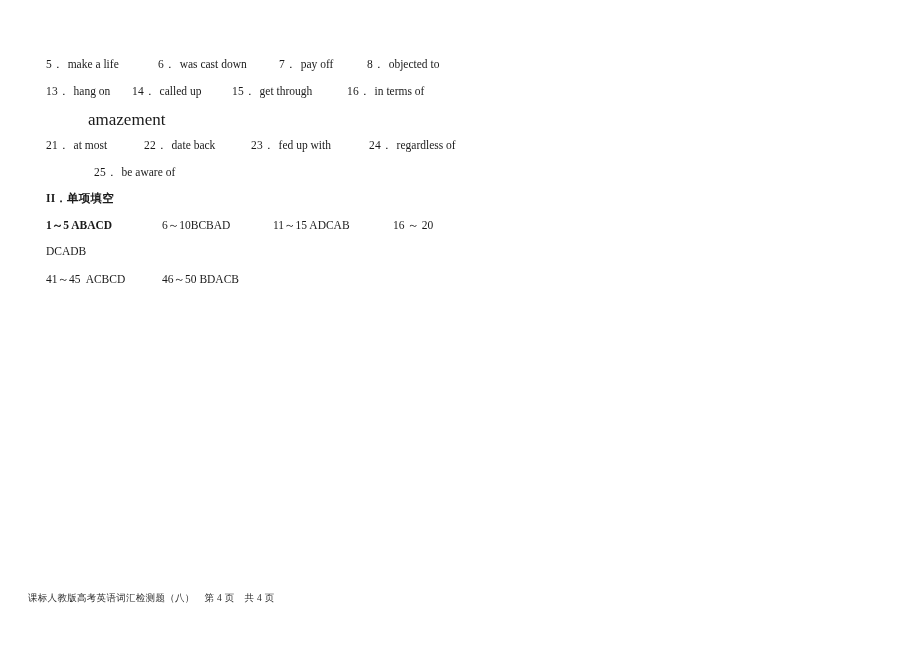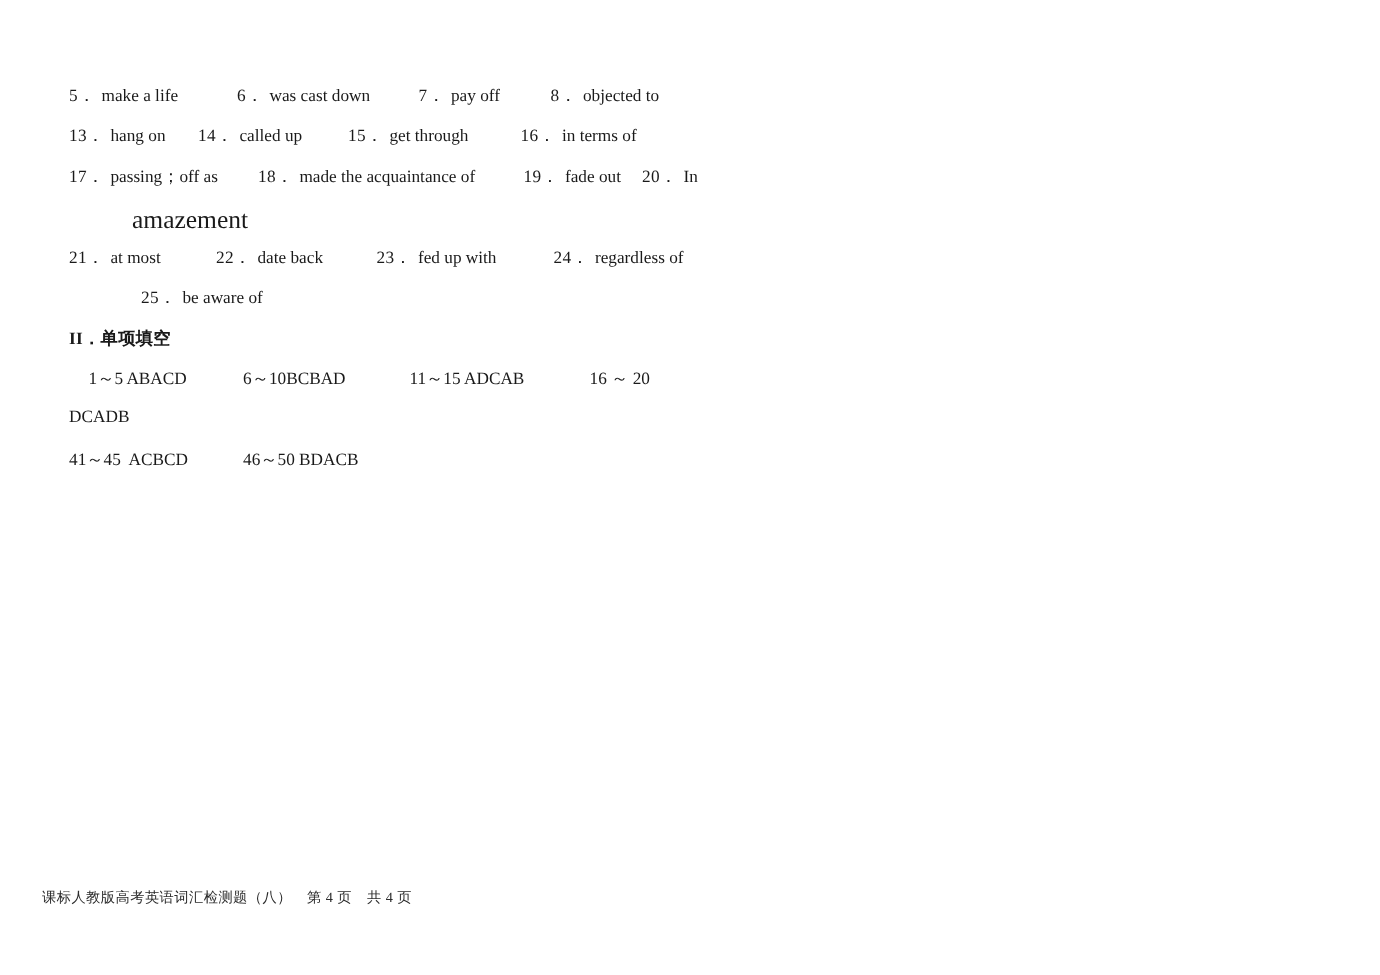--- a/index.html
+++ b/index.html
@@ -108,26 +108,20 @@
     </div>
 
 
     <div class="ans-row">
       <span class="cell" style="left:0px;"><span class="num">13．</span><span class="txt">hang on</span></span>
       <span class="cell" style="left:86px;"><span class="num">14．</span><span class="txt">called up</span></span>
       <span class="cell" style="left:186px;"><span class="num">15．</span><span class="txt">get through</span></span>
       <span class="cell" style="left:301px;"><span class="num">16．</span><span class="txt">in terms of</span></span>
     </div>
 
-    <div class="ans-row">
-      <span class="cell" style="left:0px;"><span class="num">17．</span><span class="txt">passing；off as</span></span>
-      <span class="cell" style="left:126px;"><span class="num">18．</span><span class="txt">made the acquaintance of</span></span>
-      <span class="cell" style="left:303px;"><span class="num">19．</span><span class="txt">fade out</span></span>
-      <span class="cell" style="left:382px;"><span class="num">20．</span><span class="txt">In</span></span>
-    </div>
 
     <div class="cont-line">
       <span class="cell" style="left:42px;">amazement</span>
     </div>
 
     <div class="ans-row">
       <span class="cell" style="left:0px;"><span class="num">21．</span><span class="txt">at most</span></span>
       <span class="cell" style="left:98px;"><span class="num">22．</span><span class="txt">date back</span></span>
       <span class="cell" style="left:205px;"><span class="num">23．</span><span class="txt">fed up with</span></span>
       <span class="cell" style="left:323px;"><span class="num">24．</span><span class="txt">regardless of</span></span>
@@ -135,21 +129,21 @@
 
     <div class="ans-row">
       <span class="cell" style="left:0px;margin-left:48px;"><span class="num">25．</span><span class="txt">be aware of</span></span>
     </div>
 
     <div class="section-head">
       <span class="cell">II．单项填空</span>
     </div>
 
     <div class="mc-row">
-      <span class="cell" style="left:13px;"><span>1～5</span> <span>ABACD</span></span>
+      <span class="cell" style="left:0px;font-weight:bold;"><span>1～5</span> <span>ABACD</span></span>
       <span class="cell" style="left:116px;"><span>6～10</span><span>BCBAD</span></span>
       <span class="cell" style="left:227px;"><span>11～15</span> <span>ADCAB</span></span>
       <span class="cell" style="left:347px;"><span>16 ～ 20</span><span></span></span>
     </div>
 
     <div class="mc-row">
       <span class="cell" style="left:0px;"><span>DCADB</span></span>
     </div>
 
 

